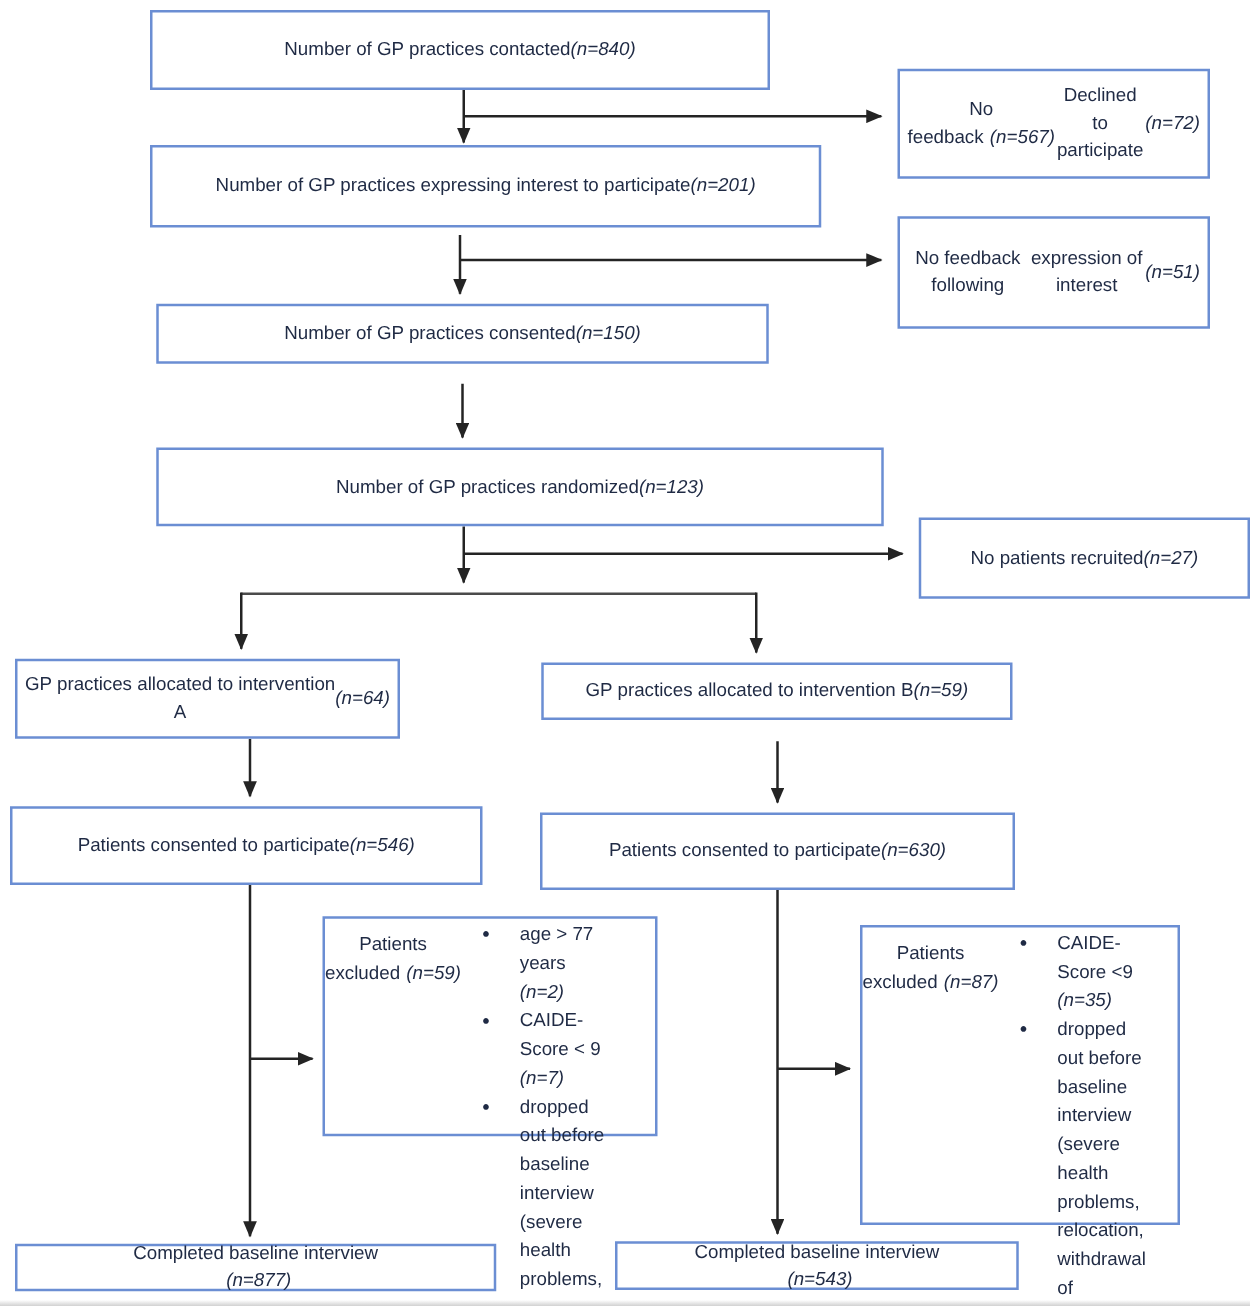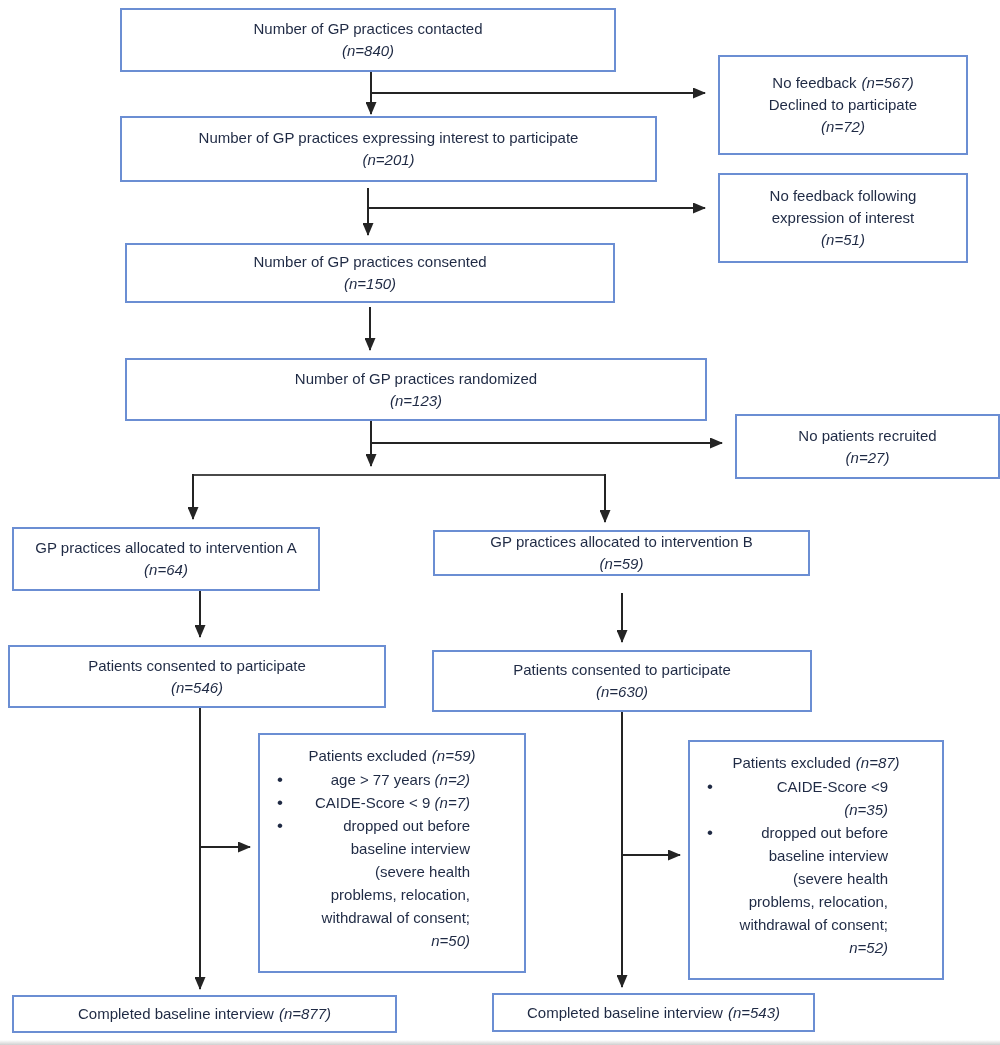--- a/index.html
+++ b/index.html
@@ -12,30 +12,30 @@
     position:relative;width:1000px;height:1045px;background:#ffffff;overflow:hidden;
     font-family:"Liberation Sans","DejaVu Sans",sans-serif;color:var(--text-color);
   }
   .wires{position:absolute;left:0;top:0;pointer-events:none;}
   .wires path{stroke:var(--line-color);stroke-width:2;fill:none;}
   .wires path.splitter{stroke:#4a4a4a;}
   #arrowhead path{fill:var(--line-color);stroke:none;}
   .box{
     position:absolute;box-sizing:border-box;background:#ffffff;
     border:2px solid var(--border-color);
-    display:flex;flex-direction:column;justify-content:center;align-items:center;
+    display:flex;flex-direction:row;justify-content:center;align-items:center;
     font-size:15px;line-height:22px;text-align:center;padding:2px 6px;
   }
-  .box.row{flex-direction:row;}
+  .box.row{flex-direction:column;}
   .n{font-style:italic;}
   .ml{margin-left:5px;}
   .box.excl{justify-content:flex-start;align-items:stretch;text-align:left;line-height:23px;padding:0;}
   .excl-title{text-align:center;padding-top:9px;}
   ul.bullets{list-style:none;margin:1px 0 0 0;padding:0;}
-  ul.bullets li{position:relative;padding:0 54px 0 47px;text-align:right;}
+  ul.bullets li{position:relative;padding:0 54px 0 47px;}
   ul.bullets li::before{
     content:"\2022";position:absolute;left:17px;top:0;font-size:17px;color:var(--text-color);
   }
   .page-edge{position:absolute;left:0;right:0;bottom:0;height:5px;
     background:linear-gradient(#ffffff,#cfcfcf);}
 </style>
 </head>
 <body>
 
 <div id="canvas">
@@ -62,40 +62,40 @@
     <path d="M200,847 H250" marker-end="url(#arrowhead)"></path>
     <path d="M622,712 V987" marker-end="url(#arrowhead)"></path>
     <path d="M622,855 H680" marker-end="url(#arrowhead)"></path>
   </svg>
 
   <div class="box" style="left:120px;top:8px;width:496px;height:64px">
     <div>Number of GP practices contacted</div>
     <div class="n">(n=840)</div>
   </div>
 
-  <div class="box" style="left:718px;top:55px;width:250px;height:100px">
+  <div class="box" style="left:718px;top:55px;width:250px;height:88px">
     <div>
       <span>No feedback</span><span class="n ml">(n=567)</span>
     </div>
     <div>Declined to participate</div>
     <div class="n">(n=72)</div>
   </div>
 
   <div class="box" style="left:120px;top:116px;width:537px;height:66px">
     <div>Number of GP practices expressing interest to participate</div>
     <div class="n">(n=201)</div>
   </div>
 
   <div class="box" style="left:718px;top:173px;width:250px;height:90px">
     <div>No feedback following</div>
     <div>expression of interest</div>
     <div class="n">(n=51)</div>
   </div>
 
-  <div class="box" style="left:125px;top:243px;width:490px;height:60px">
+  <div class="box" style="left:125px;top:243px;width:490px;height:48px">
     <div>Number of GP practices consented</div>
     <div class="n">(n=150)</div>
   </div>
 
   <div class="box" style="left:125px;top:358px;width:582px;height:63px">
     <div>Number of GP practices randomized</div>
     <div class="n">(n=123)</div>
   </div>
 
   <div class="box" style="left:735px;top:414px;width:265px;height:65px">
@@ -106,21 +106,21 @@
   <div class="box" style="left:12px;top:527px;width:308px;height:64px">
     <div>GP practices allocated to intervention A</div>
     <div class="n">(n=64)</div>
   </div>
 
   <div class="box" style="left:8px;top:645px;width:378px;height:63px">
     <div>Patients consented to participate</div>
     <div class="n">(n=546)</div>
   </div>
 
-  <div class="box excl" style="left:258px;top:733px;width:268px;height:240px">
+  <div class="box excl" style="left:258px;top:733px;width:268px;height:176px">
     <div class="excl-title">
       <span>Patients excluded</span><span class="n ml">(n=59)</span>
     </div>
     <ul class="bullets">
       <li>
         <span>age &gt; 77 years</span>
         <span class="n">(n=2)</span>
       </li>
       <li>
         <span>CAIDE-Score &lt; 9</span>

